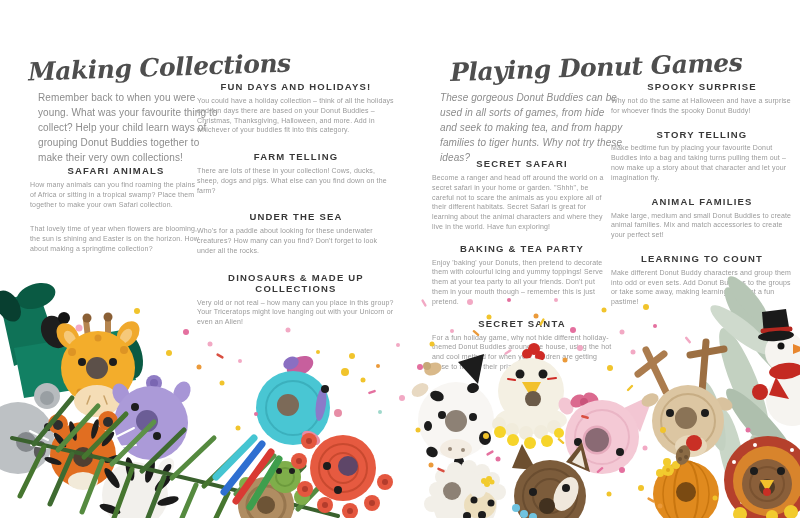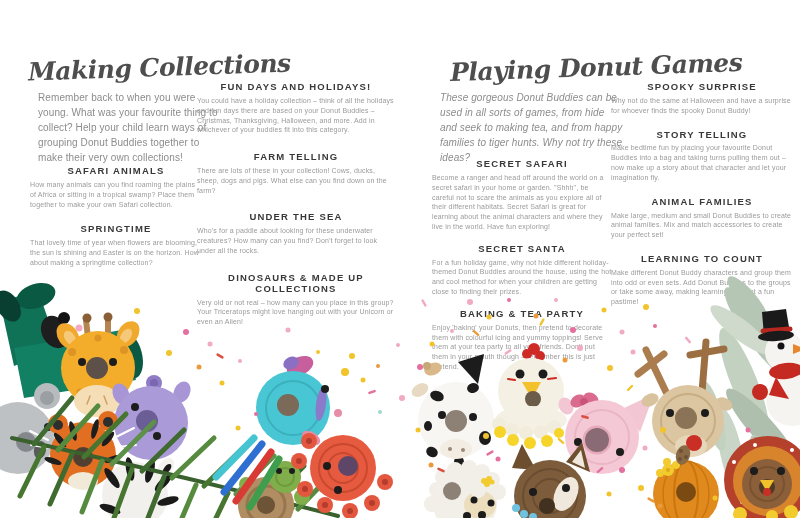--- a/index.html
+++ b/index.html
@@ -31,21 +31,20 @@
 
 <div class="spread">
   <h1 class="page-title" id="lp-title">Making Collections</h1>
   <p class="intro" id="lp-intro">Remember back to when you were young. What was your favourite thing to collect? Help your child learn ways of grouping Donut Buddies together to make their very own collections!</p>
   <div class="col" id="lp-col1">
       <div class="section">
         <h3>SAFARI ANIMALS</h3>
         <p>How many animals can you find roaming the plains of Africa or sitting in a tropical swamp? Place them together to make your own Safari collection.</p>
       </div>
       <div class="section">
-        <h3>SPRINGTIME</h3>
         <p>That lovely time of year when flowers are blooming, the sun is shining and Easter is on the horizon. How about making a springtime collection?</p>
       </div>
     </div>
   <div class="col" id="lp-col2">
       <div class="section">
         <h3>FUN DAYS AND HOLIDAYS!</h3>
         <p>You could have a holiday collection – think of all the holidays and fun days there are based on your Donut Buddies – Christmas, Thanksgiving, Halloween, and more. Add in whichever of your buddies fit into this category.</p>
       </div>
       <div class="section">
         <h3>FARM TELLING</h3>
@@ -62,26 +61,26 @@
     </div>
 
   <h1 class="page-title" id="rp-title">Playing Donut Games</h1>
   <p class="intro" id="rp-intro">These gorgeous Donut Buddies can be used in all sorts of games, from hide and seek to making tea, and from happy families to tiger hunts. Why not try these ideas?</p>
   <div class="col" id="rp-col1">
       <div class="section">
         <h3>SECRET SAFARI</h3>
         <p>Become a ranger and head off around the world on a secret safari in your home or garden. "Shhh", be careful not to scare the animals as you explore all of their different habitats. Secret Safari is great for learning about the animal characters and where they live in the world. Have fun exploring!</p>
       </div>
       <div class="section">
+        <h3>BAKING &amp; TEA PARTY</h3>
+        <p>Enjoy 'baking' your Donuts, then pretend to decorate them with colourful icing and yummy toppings! Serve them at your tea party to all your friends. Don't put them in your mouth though – remember this is just pretend.</p>
+      </div>
+      <div class="section">
         <h3>SECRET SANTA</h3>
         <p>For a fun holiday game, why not hide different holiday-themed Donut Buddies around the house, using the hot and cool method for when your children are getting close to finding their prizes.</p>
-      </div>
-      <div class="section">
-        <h3>BAKING &amp; TEA PARTY</h3>
-        <p>Enjoy 'baking' your Donuts, then pretend to decorate them with colourful icing and yummy toppings! Serve them at your tea party to all your friends. Don't put them in your mouth though – remember this is just pretend.</p>
       </div>
     </div>
   <div class="col" id="rp-col2">
       <div class="section">
         <h3>SPOOKY SURPRISE</h3>
         <p>Why not do the same at Halloween and have a surprise for whoever finds the spooky Donut Buddy!</p>
       </div>
       <div class="section">
         <h3>STORY TELLING</h3>
         <p>Make bedtime fun by placing your favourite Donut Buddies into a bag and taking turns pulling them out – now make up a story about that character and let your imagination fly.</p>

